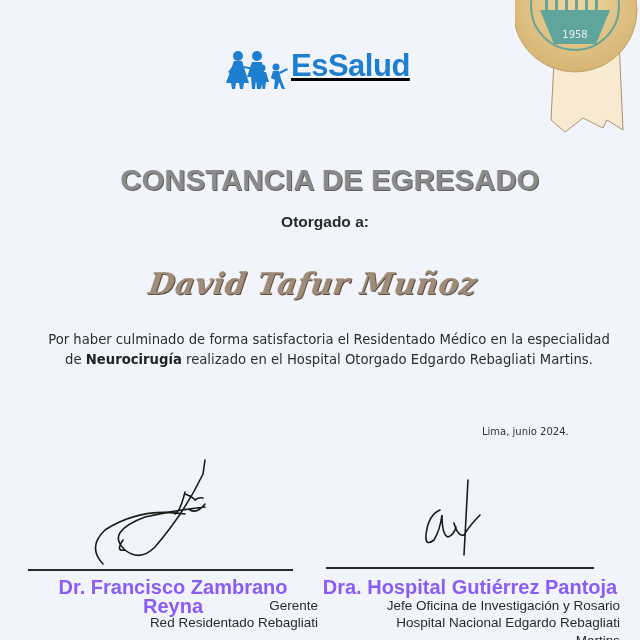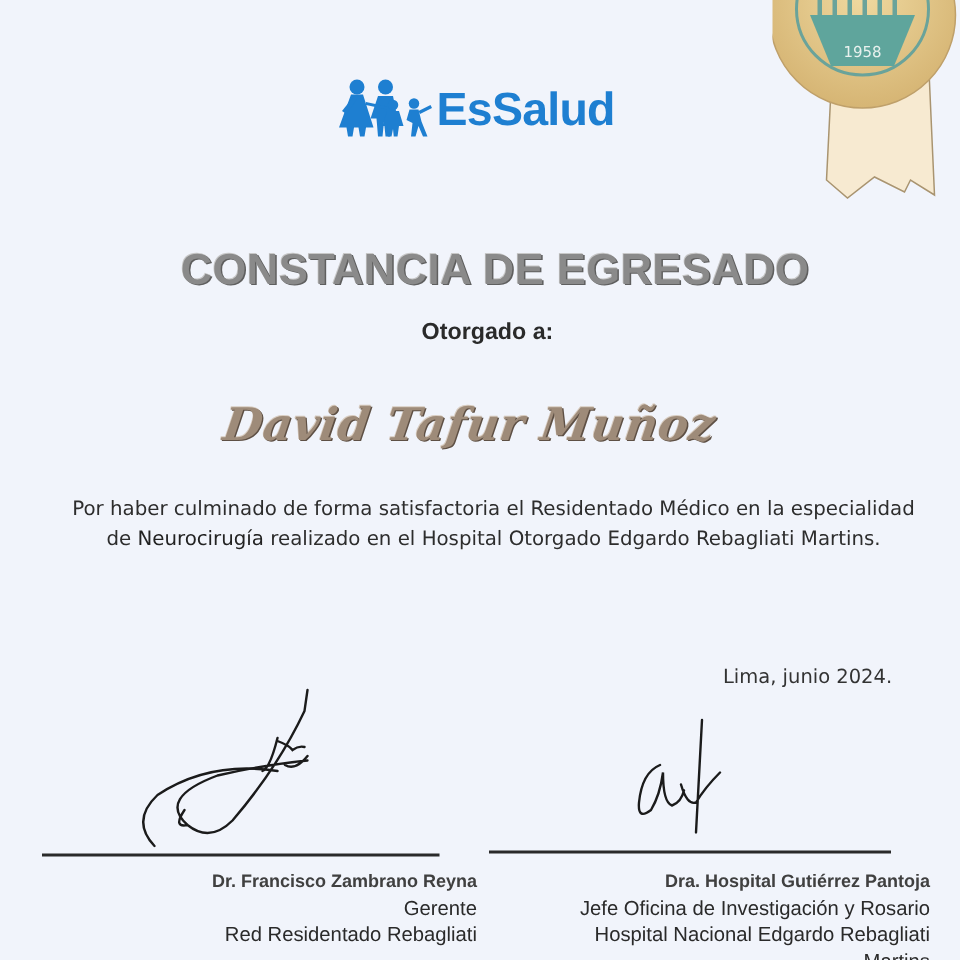--- a/index.html
+++ b/index.html
@@ -3,21 +3,21 @@
 <meta charset="utf-8">
 <style>
   html, body { margin:0; padding:0; }
   body {
     width:640px; height:640px; overflow:hidden; position:relative;
     background:#f1f4fb;
     font-family:"DejaVu Sans", sans-serif;
   }
   .abs { position:absolute; }
   
-  .logo { left:226px; top:50px; height:44px; display:flex; align-items:center; }
+  .logo { left:226px; top:50px; height:44px; display:flex; align-items:flex-start;text-decoration:underline; }
   .logo svg { display:block; }
   .logo-text {
     font-family:"Liberation Sans", sans-serif; font-weight:bold;
     font-size:31px; color:#1e7fd1; letter-spacing:-0.5px; margin-left:3px; line-height:1;
   }
   
   .rosette { left:515px; top:-30px; width:125px; height:195px; }
   
   .title {
     left:0; width:660px; top:164px; text-align:center;
@@ -35,28 +35,28 @@
     font-family:"DejaVu Serif", serif; font-style:italic; font-weight:bold;
     font-size:30px; color:#9e8b79; letter-spacing:0.5px;
     text-shadow: 1px 1px 0 #5e5045, -0.5px -0.5px 0 #d8ccc0;
     transform: skewX(-8deg);
   }
   .body-text {
     left:44px; width:570px; top:330px;
     font-family:"DejaVu Sans", sans-serif; font-size:13.2px; line-height:20px; color:#2d2d2d;
     text-align:center;
   }
-  .body-text b { font-weight:normal; color:#222; }
+  .body-text b { font-weight:bold; color:#222; }
   .date {
-    left:482px; top:444px; font-family:"DejaVu Sans", sans-serif; font-size:13px; color:#333;
+    left:482px; top:426px; font-family:"DejaVu Sans", sans-serif; font-size:10px; color:#333;
   }
   .sig-line { height:2px; background:#2a2a2a; }
   .signer-name {
-    font-family:"Liberation Sans", sans-serif; font-weight:bold; font-size:12px; color:#404040;
-    text-align:right; line-height:19px;
+    font-family:"Liberation Sans", sans-serif; font-weight:bold; font-size:20px; color:#8b5cf6;
+    text-align:center; line-height:19px;
   }
   .signer-role {
     font-family:"Liberation Sans", sans-serif; font-size:13.5px; color:#2a2a2a;
     text-align:right; line-height:18px;
   }
 </style>
 </head>
 <body>
 
 <div class="abs logo">

